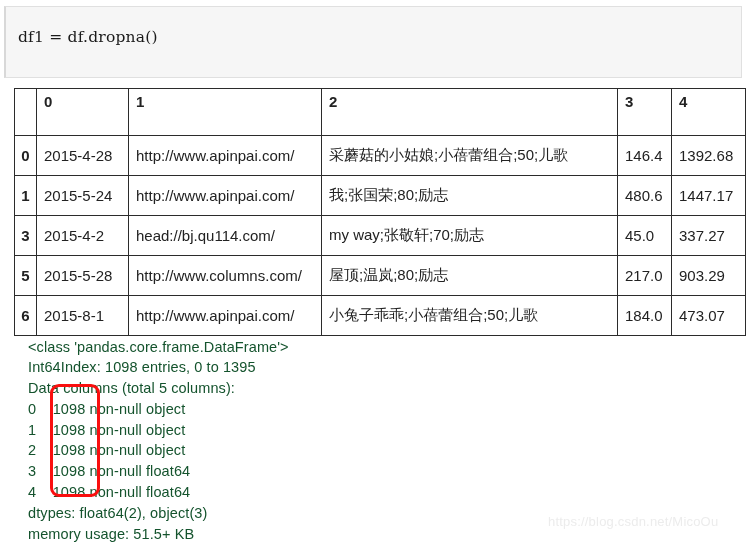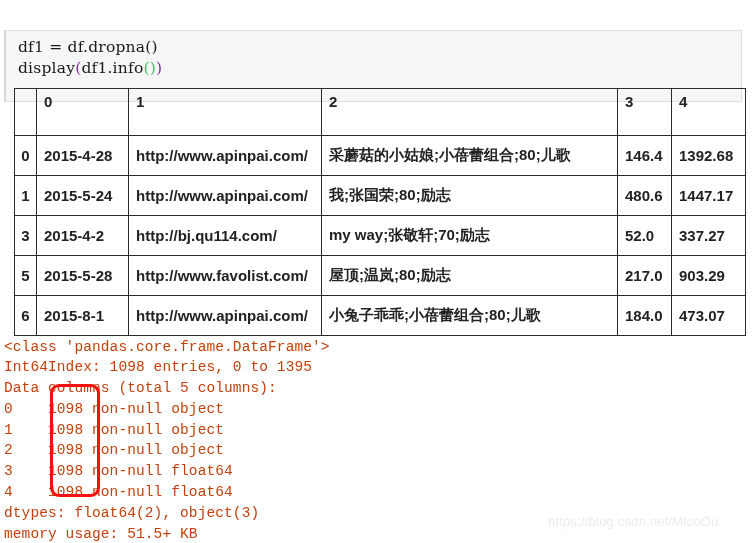--- a/index.html
+++ b/index.html
@@ -21,22 +21,21 @@
   #code-cell {
     position: absolute;
     left: 4px;
     top: 6px;
     width: 738px;
     height: 72px;
     background: #f6f6f6;
     border: 1px solid #e0e0e0;
     border-left: 2px solid #d8d8d8;
     box-sizing: border-box;
-    padding: 6px 0 4px 12px;
-    margin-top: 24px;
+    padding: 20px 0 4px 12px;
   }
   .code-line {
     font-family: "DejaVu Serif", "Liberation Serif", serif;
     font-size: 15.5px;
     line-height: 21px;
     color: #1a1a1a;
     white-space: pre;
     letter-spacing: 0.2px;
   }
   .tok-paren-purple { color: #7b2fa0; }
@@ -54,21 +53,21 @@
     color: #222222;
   }
   #df-table th, #df-table td {
     border: 1px solid #2b2b2b;
     padding: 0 7px;
     height: 39px;
     vertical-align: middle;
     text-align: left;
     white-space: nowrap;
     overflow: hidden;
-    font-weight: bold;
+    font-weight: normal;
   }
   #df-table thead th {
     font-weight: bold;
     height: 42px;
     vertical-align: top;
     padding-top: 4px;
   }
   #df-table td.idx, #df-table th.idx {
     font-weight: bold;
     text-align: center;
@@ -78,26 +77,26 @@
   .c-idx { width: 22px; }
   .c-0   { width: 92px; }
   .c-1   { width: 193px; }
   .c-2   { width: 296px; }
   .c-3   { width: 54px; }
   .c-4   { width: 74px; }
 
   
   #info-output {
     position: absolute;
-    left: 4px;
+    left: 28px;
     top: 322px;
-    font-family: Liberation Mono, monospace;
+    font-family: Liberation Sans, sans-serif;
     font-size: 14.5px;
     line-height: 20.8px;
-    color: #c2410c;
+    color: #14532d;
     white-space: pre;
     letter-spacing: 0.1px;
   }
 
   
   #red-highlight-box {
     position: absolute;
     left: 50px;
     top: 384px;
     width: 50px;
@@ -118,21 +117,20 @@
     color: #ececec;
     letter-spacing: 0.2px;
     white-space: nowrap;
   }
 </style>
 </head>
 <body>
 
 <div id="code-cell">
   <div class="code-line">df1 = df.dropna()</div>
-  <div class="code-line"><span>display</span><span class="tok-paren-purple">(</span><span>df1.info</span><span class="tok-paren-green">()</span><span class="tok-paren-purple">)</span></div>
 </div>
 
 <table id="df-table">
   <colgroup>
     <col class="c-idx">
       <col class="c-0">
       <col class="c-1">
     <col class="c-2">
       <col class="c-3">
       <col class="c-4">
@@ -145,53 +143,53 @@
       <th>2</th>
       <th>3</th>
       <th>4</th>
     </tr>
   </thead>
   <tbody>
     <tr>
       <td class="idx">0</td>
       <td>2015-4-28</td>
       <td>http://www.apinpai.com/</td>
-      <td>采蘑菇的小姑娘;小蓓蕾组合;80;儿歌</td>
+      <td>采蘑菇的小姑娘;小蓓蕾组合;50;儿歌</td>
       <td>146.4</td>
       <td>1392.68</td>
     </tr>
     <tr>
       <td class="idx">1</td>
       <td>2015-5-24</td>
       <td>http://www.apinpai.com/</td>
       <td>我;张国荣;80;励志</td>
       <td>480.6</td>
       <td>1447.17</td>
     </tr>
     <tr>
       <td class="idx">3</td>
       <td>2015-4-2</td>
-      <td>http://bj.qu114.com/</td>
+      <td>head://bj.qu114.com/</td>
       <td>my way;张敬轩;70;励志</td>
-      <td>52.0</td>
+      <td>45.0</td>
       <td>337.27</td>
     </tr>
     <tr>
       <td class="idx">5</td>
       <td>2015-5-28</td>
-      <td>http://www.favolist.com/</td>
+      <td>http://www.columns.com/</td>
       <td>屋顶;温岚;80;励志</td>
       <td>217.0</td>
       <td>903.29</td>
     </tr>
     <tr>
       <td class="idx">6</td>
       <td>2015-8-1</td>
       <td>http://www.apinpai.com/</td>
-      <td>小兔子乖乖;小蓓蕾组合;80;儿歌</td>
+      <td>小兔子乖乖;小蓓蕾组合;50;儿歌</td>
       <td>184.0</td>
       <td>473.07</td>
     </tr>
   </tbody>
 </table>
 
 <pre id="info-output">&lt;class 'pandas.core.frame.DataFrame'&gt;
 Int64Index: 1098 entries, 0 to 1395
 Data columns (total 5 columns):
 0    1098 non-null object

